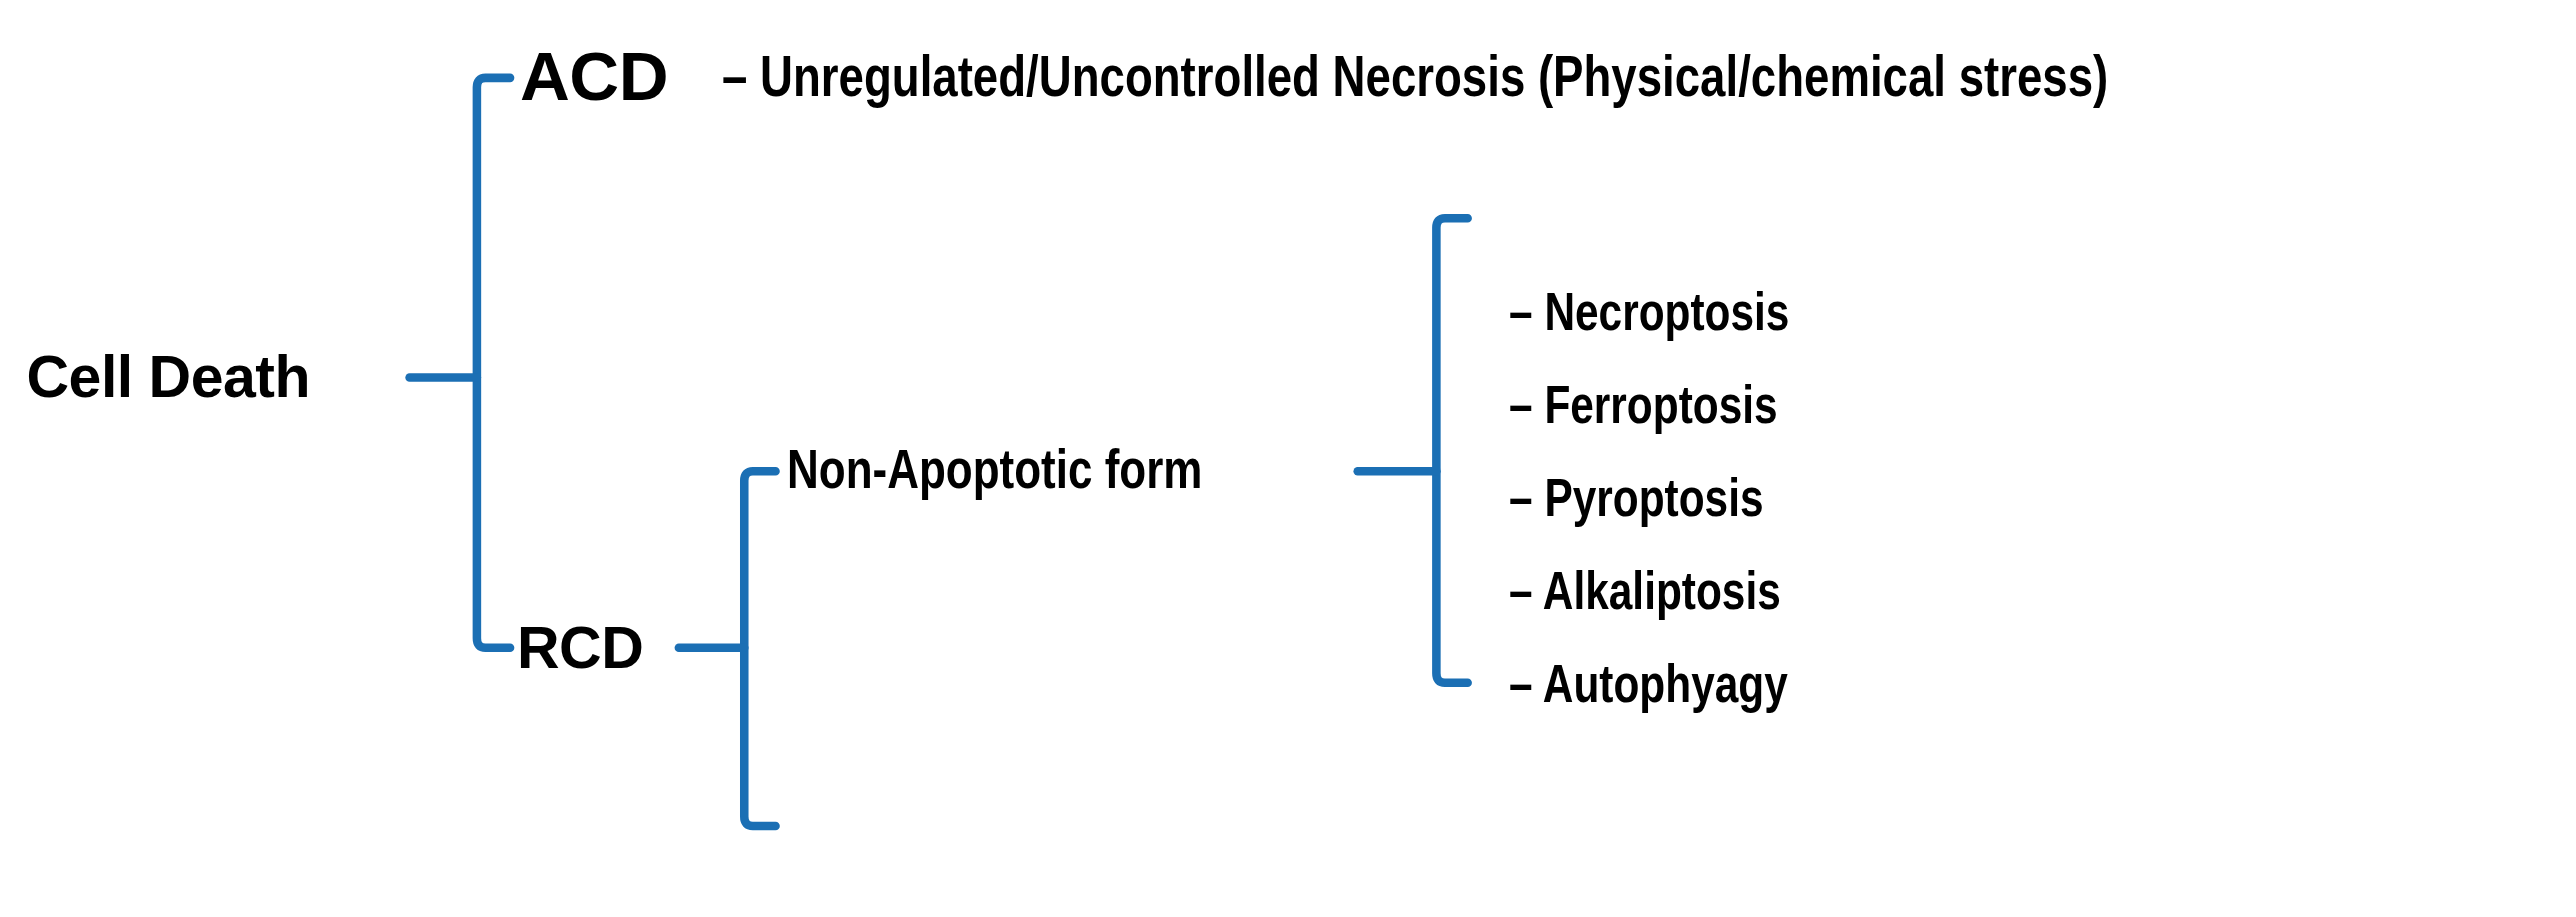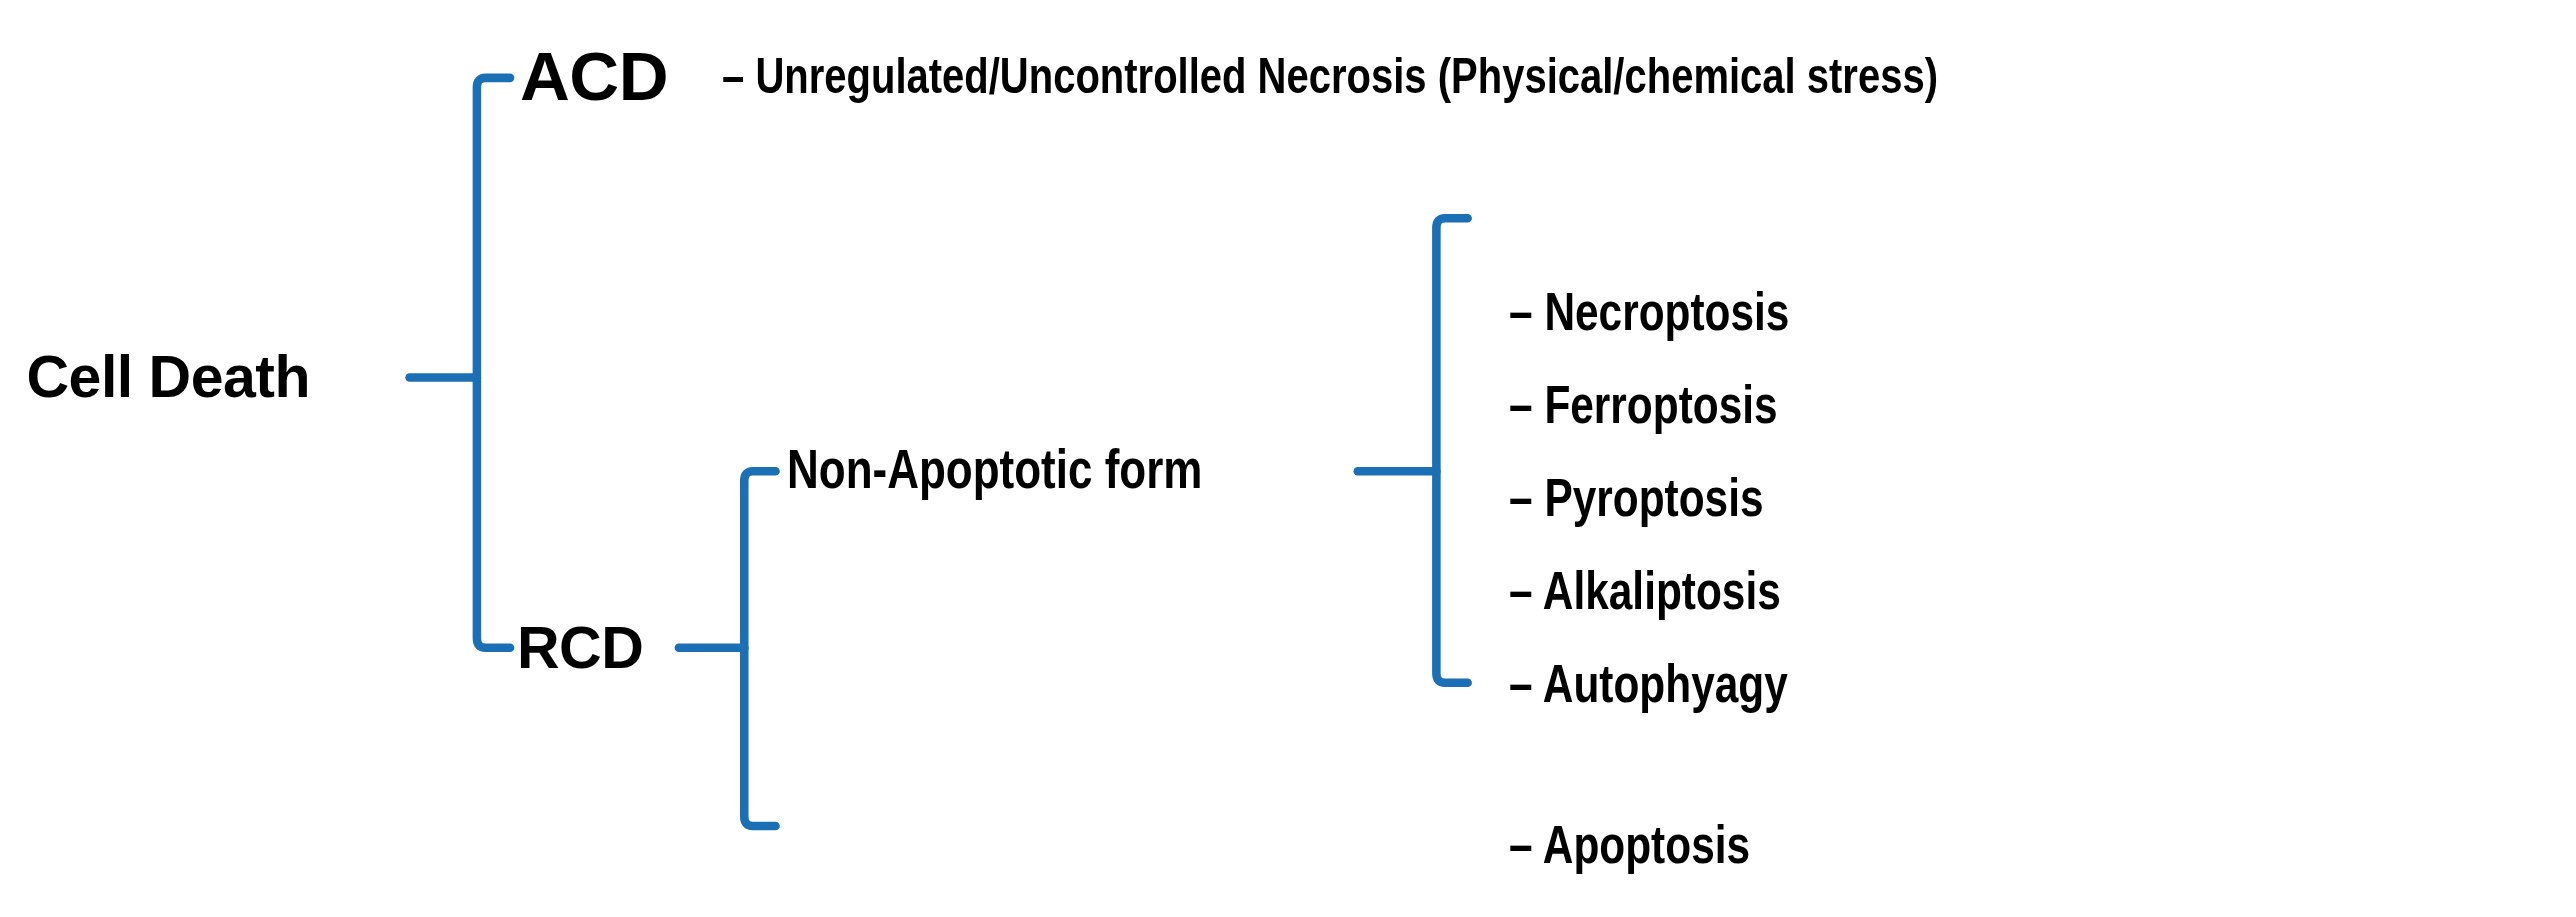--- a/index.html
+++ b/index.html
@@ -47,21 +47,21 @@
     transform-origin: left center;
   }
   .dash {
     display: inline-block;
     transform: scaleX(1);
   }
   .n-celldeath { left: 26.5px;   top: 377px; font-size: 59px; }
   .n-acd       { left: 520px;  top: 76px;  font-size: 69px; }
   .n-rcd       { left: 517px;  top: 648px; font-size: 59px; }
 
-  .n-acd-leaf  { left: 722px;  top: 76px;  font-size: 50px; }
+  .n-acd-leaf  { left: 722px;  top: 76px;  font-size: 57px; }
   .n-nonapo    { left: 787px;  top: 469px; font-size: 55px; }
   .n-apo       { left: 795px;  top: 844px; font-size: 55px; }
 
   .leaf        { left: 1509px; font-size: 53px; }
   .leaf-apo    { left: 1509px; top: 844px; font-size: 53px; }
 </style>
 </head>
 <body>
 
 <div id="canvas">
@@ -126,21 +126,15 @@
       <span>Alkaliptosis</span>
     </span>
   </div>
   <div class="node cond leaf" style="top:683px">
     <span class="cond-inner">
       <span class="dash">–</span>
       <span>Autophyagy</span>
     </span>
   </div>
 
-  <div class="node cond leaf-apo">
-    <span class="cond-inner">
-      <span class="dash">–</span>
-      <span>Apoptosis</span>
-    </span>
-  </div>
 
 </div>
 
 
 </body></html>

